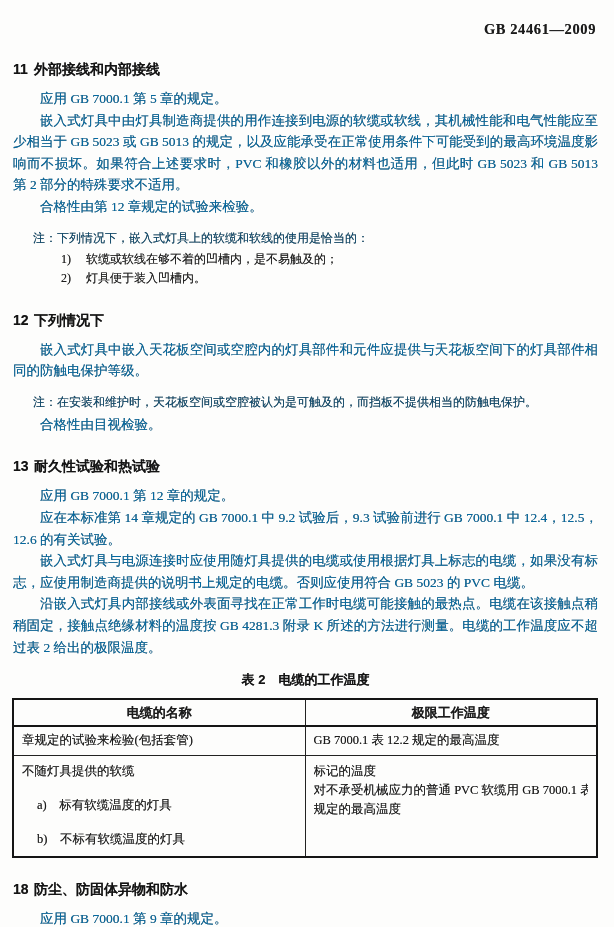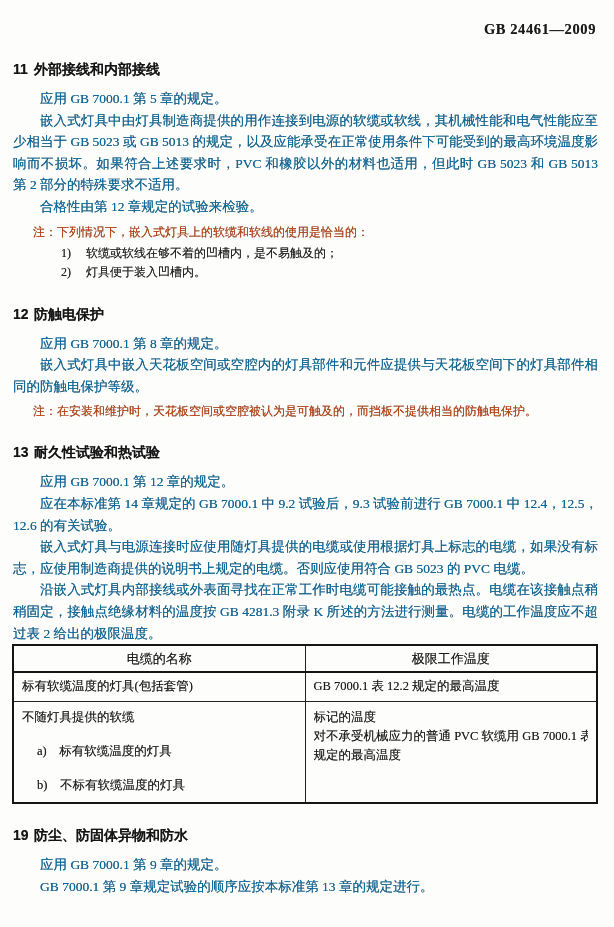--- a/index.html
+++ b/index.html
@@ -21,38 +21,38 @@
     font-family:"Liberation Sans","DejaVu Sans",sans-serif;
     font-weight:700;font-size:14px;line-height:18px;color:#141414;
   }
   .sec-h .num{width:21px;flex:0 0 21px;}
   .sec-h:first-of-type{margin-top:25px;}
   p.body-p{
     margin:0;font-size:13.5px;line-height:21.6px;text-align:justify;
     text-indent:27px;color:#0369a1;
   }
   .note{
-    margin:5px 0 2px 20px;font-size:12px;line-height:19px;
-    text-align:justify;color:#c2410c;
+    margin:11px 0 2px 20px;font-size:12px;line-height:19px;
+    text-align:justify;color:#0c4a6e;
   }
   .note-item{
     display:flex;margin-left:48px;font-size:12px;line-height:19.5px;color:#1d1d1d;
   }
   .note-item .inum{flex:0 0 25px;}
   .tbl-caption{
     text-align:center;font-family:"Liberation Sans","DejaVu Sans",sans-serif;
     font-weight:700;font-size:13px;margin:13px 0 9px;color:#141414;
   }
   table.tbl{
     width:586px;margin-left:-1px;border-collapse:collapse;
     border:2px solid #151515;table-layout:fixed;
   }
   table.tbl th{
     width:50%;border:1px solid #222;border-bottom:2px solid #151515;
-    font-weight:400;font-size:13px;padding:4px 6px;text-align:center;line-height:17px;
+    font-weight:700;font-size:13px;padding:4px 6px;text-align:center;line-height:17px;
   }
   table.tbl td{
     border:1px solid #222;vertical-align:top;
     font-size:12.5px;line-height:19px;padding:3px 8px 4px;
   }
   td .cell-line{white-space:nowrap;overflow:hidden;}
   td .cell-line.indent{padding-left:15px;margin-top:15px;}
   table.tbl tr.row-single td{padding-top:4px;padding-bottom:5px;}
   table.tbl tr.row-multi td{padding-top:6px;padding-bottom:7px;}
 </style>
@@ -77,47 +77,48 @@
     <span class="inum">1)</span>
     <span>软缆或软线在够不着的凹槽内，是不易触及的；</span>
   </div>
   <div class="note-item">
     <span class="inum">2)</span>
     <span>灯具便于装入凹槽内。</span>
   </div>
 
   <div class="sec-h">
     <span class="num">12</span>
-    <span class="ttl">防触电保护</span>
+    <span class="ttl">下列情况下</span>
   </div>
-  <p class="body-p">应用 GB 7000.1 第 8 章的规定。</p>
   <p class="body-p">嵌入式灯具中嵌入天花板空间或空腔内的灯具部件和元件应提供与天花板空间下的灯具部件相同的防触电保护等级。</p>
   <div class="note">注：在安装和维护时，天花板空间或空腔被认为是可触及的，而挡板不提供相当的防触电保护。</div>
+  <p class="body-p">合格性由目视检验。</p>
 
   <div class="sec-h">
     <span class="num">13</span>
     <span class="ttl">耐久性试验和热试验</span>
   </div>
   <p class="body-p">应用 GB 7000.1 第 12 章的规定。</p>
   <p class="body-p">应在本标准第 14 章规定的 GB 7000.1 中 9.2 试验后，9.3 试验前进行 GB 7000.1 中 12.4，12.5，12.6 的有关试验。</p>
   <p class="body-p">嵌入式灯具与电源连接时应使用随灯具提供的电缆或使用根据灯具上标志的电缆，如果没有标志，应使用制造商提供的说明书上规定的电缆。否则应使用符合 GB 5023 的 PVC 电缆。</p>
   <p class="body-p">沿嵌入式灯具内部接线或外表面寻找在正常工作时电缆可能接触的最热点。电缆在该接触点稍稍固定，接触点绝缘材料的温度按 GB 4281.3 附录 K 所述的方法进行测量。电缆的工作温度应不超过表 2 给出的极限温度。</p>
 
+  <div class="tbl-caption">表 2　电缆的工作温度</div>
 
   <table class="tbl">
     <thead>
       <tr>
         <th>电缆的名称</th>
         <th>极限工作温度</th>
       </tr>
     </thead>
     <tbody>
       <tr class="row-single">
         <td>
-          <div class="cell-line">标有软缆温度的灯具(包括套管)</div>
+          <div class="cell-line">章规定的试验来检验(包括套管)</div>
         </td>
         <td>
           <div class="cell-line">GB 7000.1 表 12.2 规定的最高温度</div>
         </td>
       </tr>
       <tr class="row-multi">
         <td>
           <div class="cell-line">不随灯具提供的软缆</div>
           <div class="cell-line indent">a)　标有软缆温度的灯具</div>
           <div class="cell-line indent">b)　不标有软缆温度的灯具</div>
@@ -125,19 +126,19 @@
         <td>
           <div class="cell-line">标记的温度</div>
           <div class="cell-line">对不承受机械应力的普通 PVC 软缆用 GB 7000.1 表 12.2</div>
           <div class="cell-line">规定的最高温度</div>
         </td>
       </tr>
     </tbody>
   </table>
 
   <div class="sec-h">
-    <span class="num">19</span>
+    <span class="num">18</span>
     <span class="ttl">防尘、防固体异物和防水</span>
   </div>
   <p class="body-p">应用 GB 7000.1 第 9 章的规定。</p>
   <p class="body-p">GB 7000.1 第 9 章规定试验的顺序应按本标准第 13 章的规定进行。</p>
 
 </div>
 
 </body></html>

